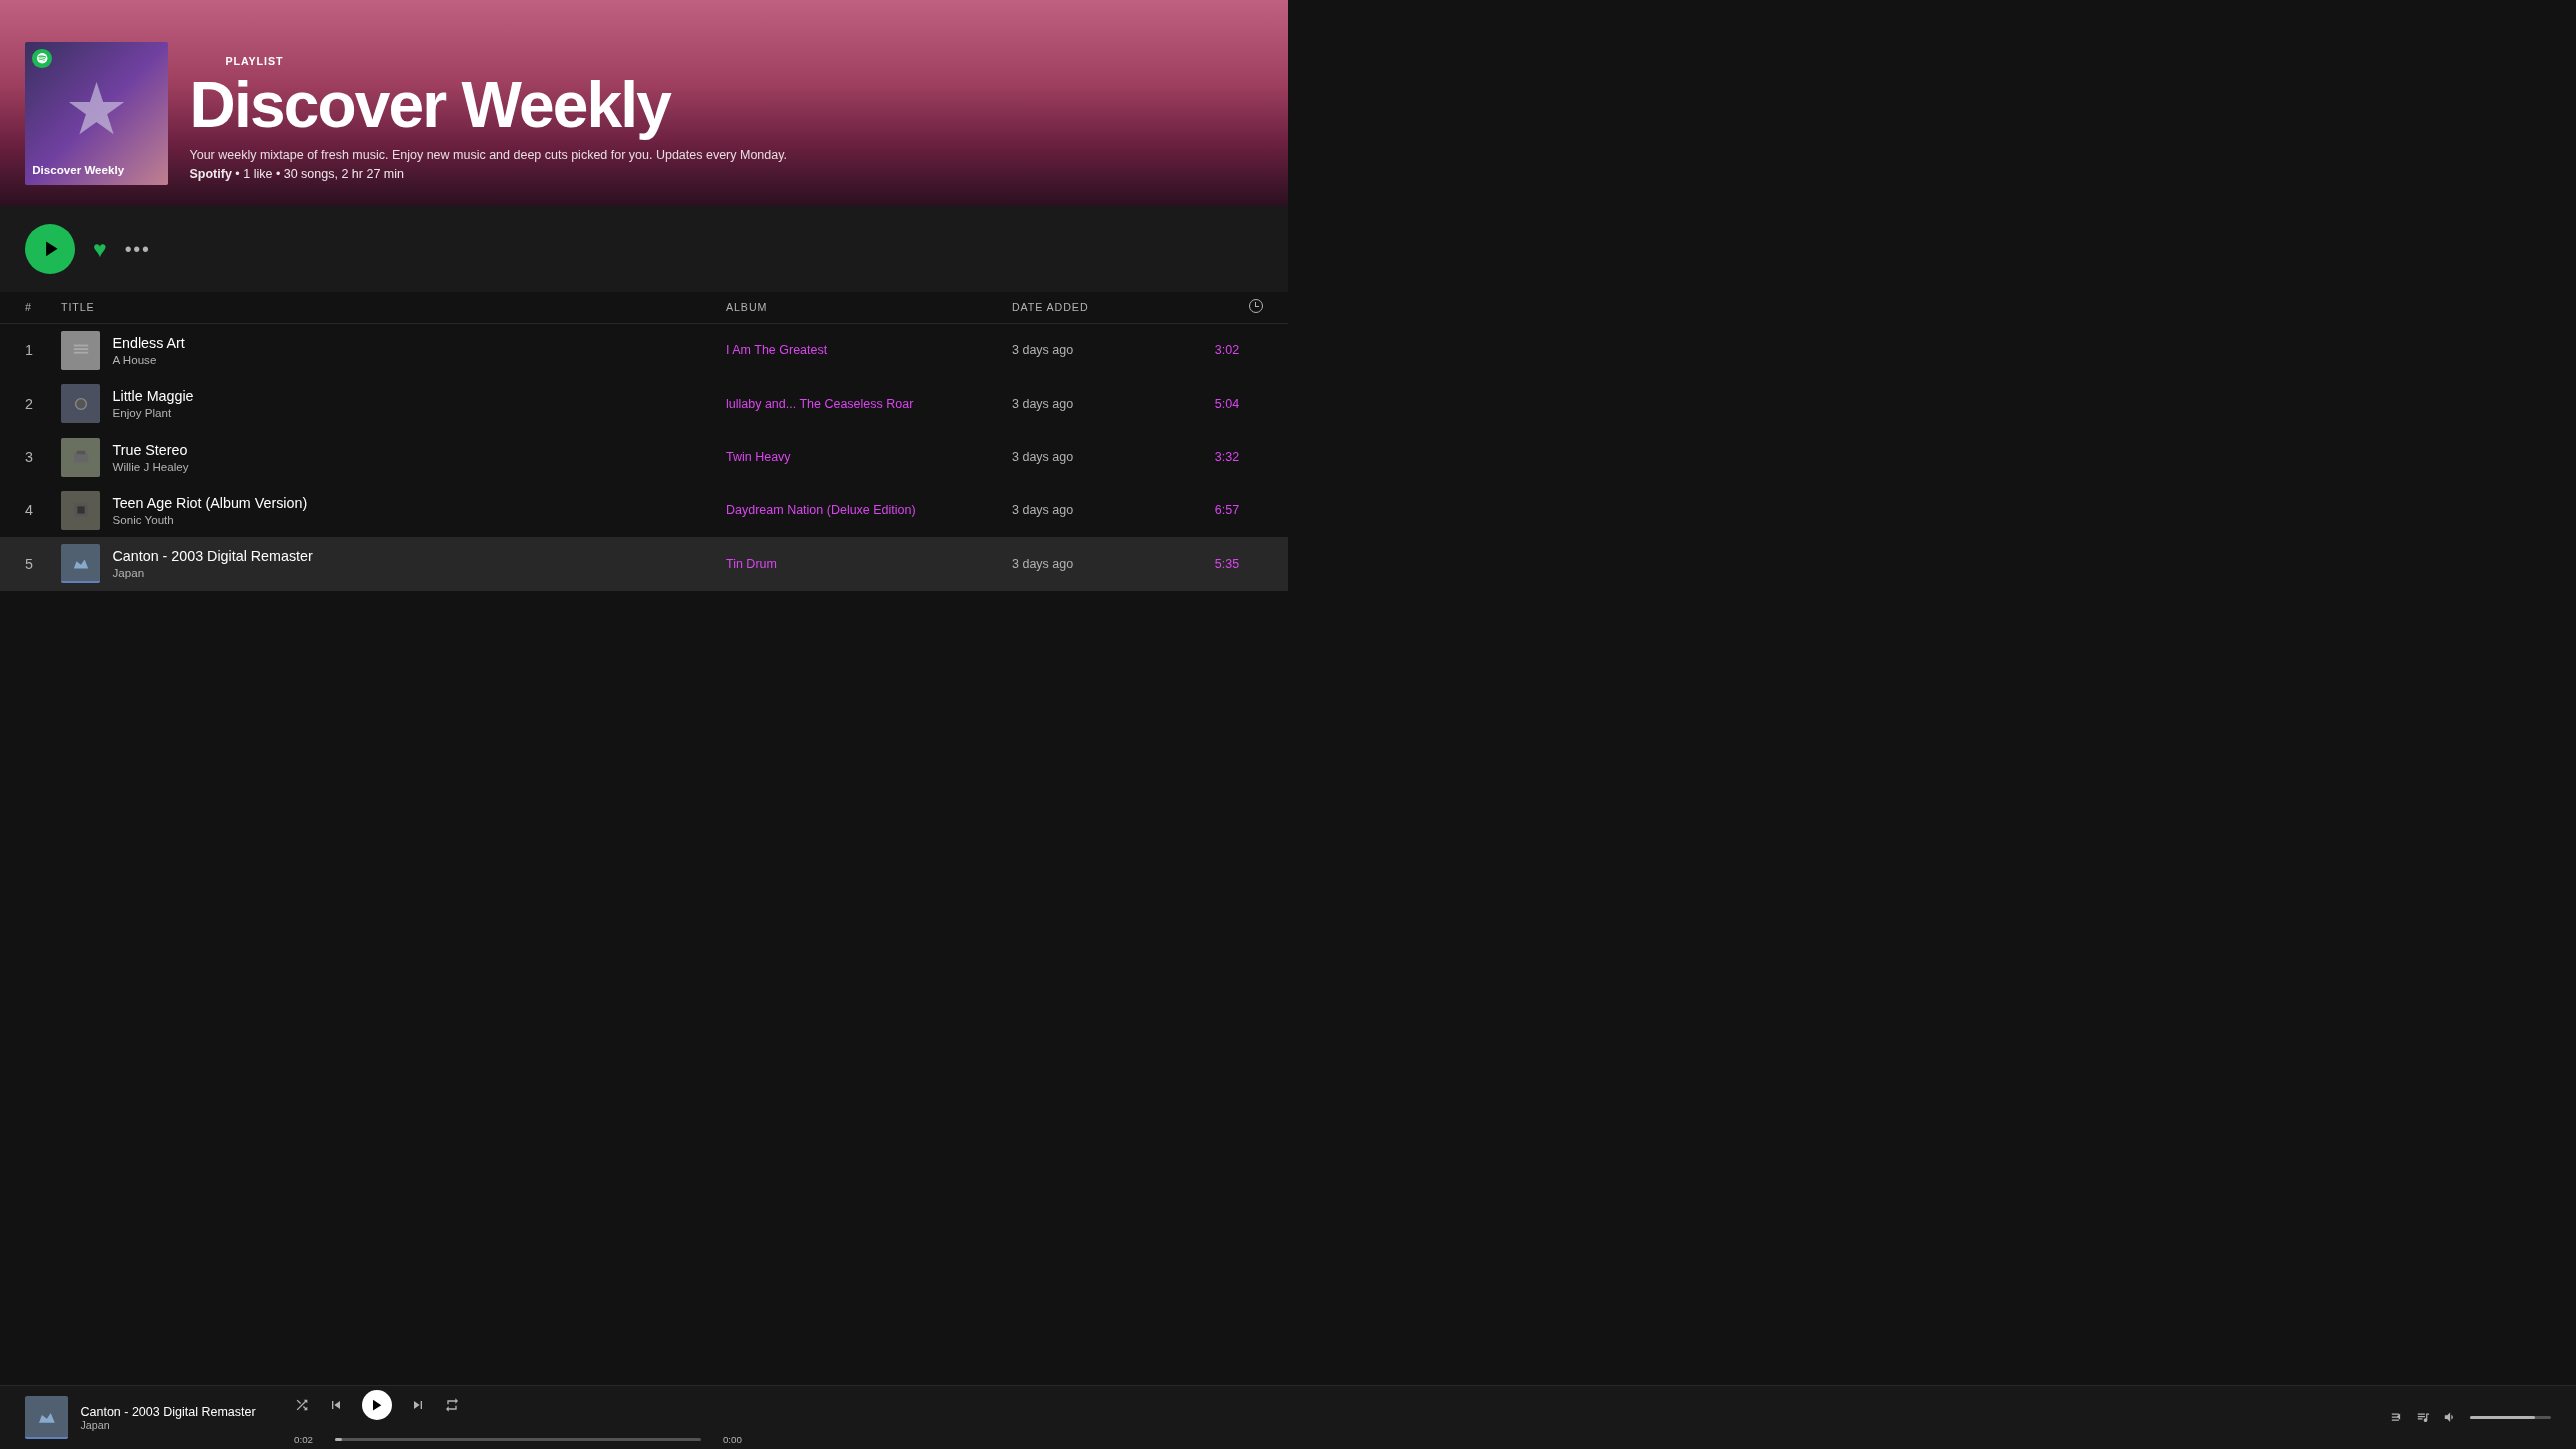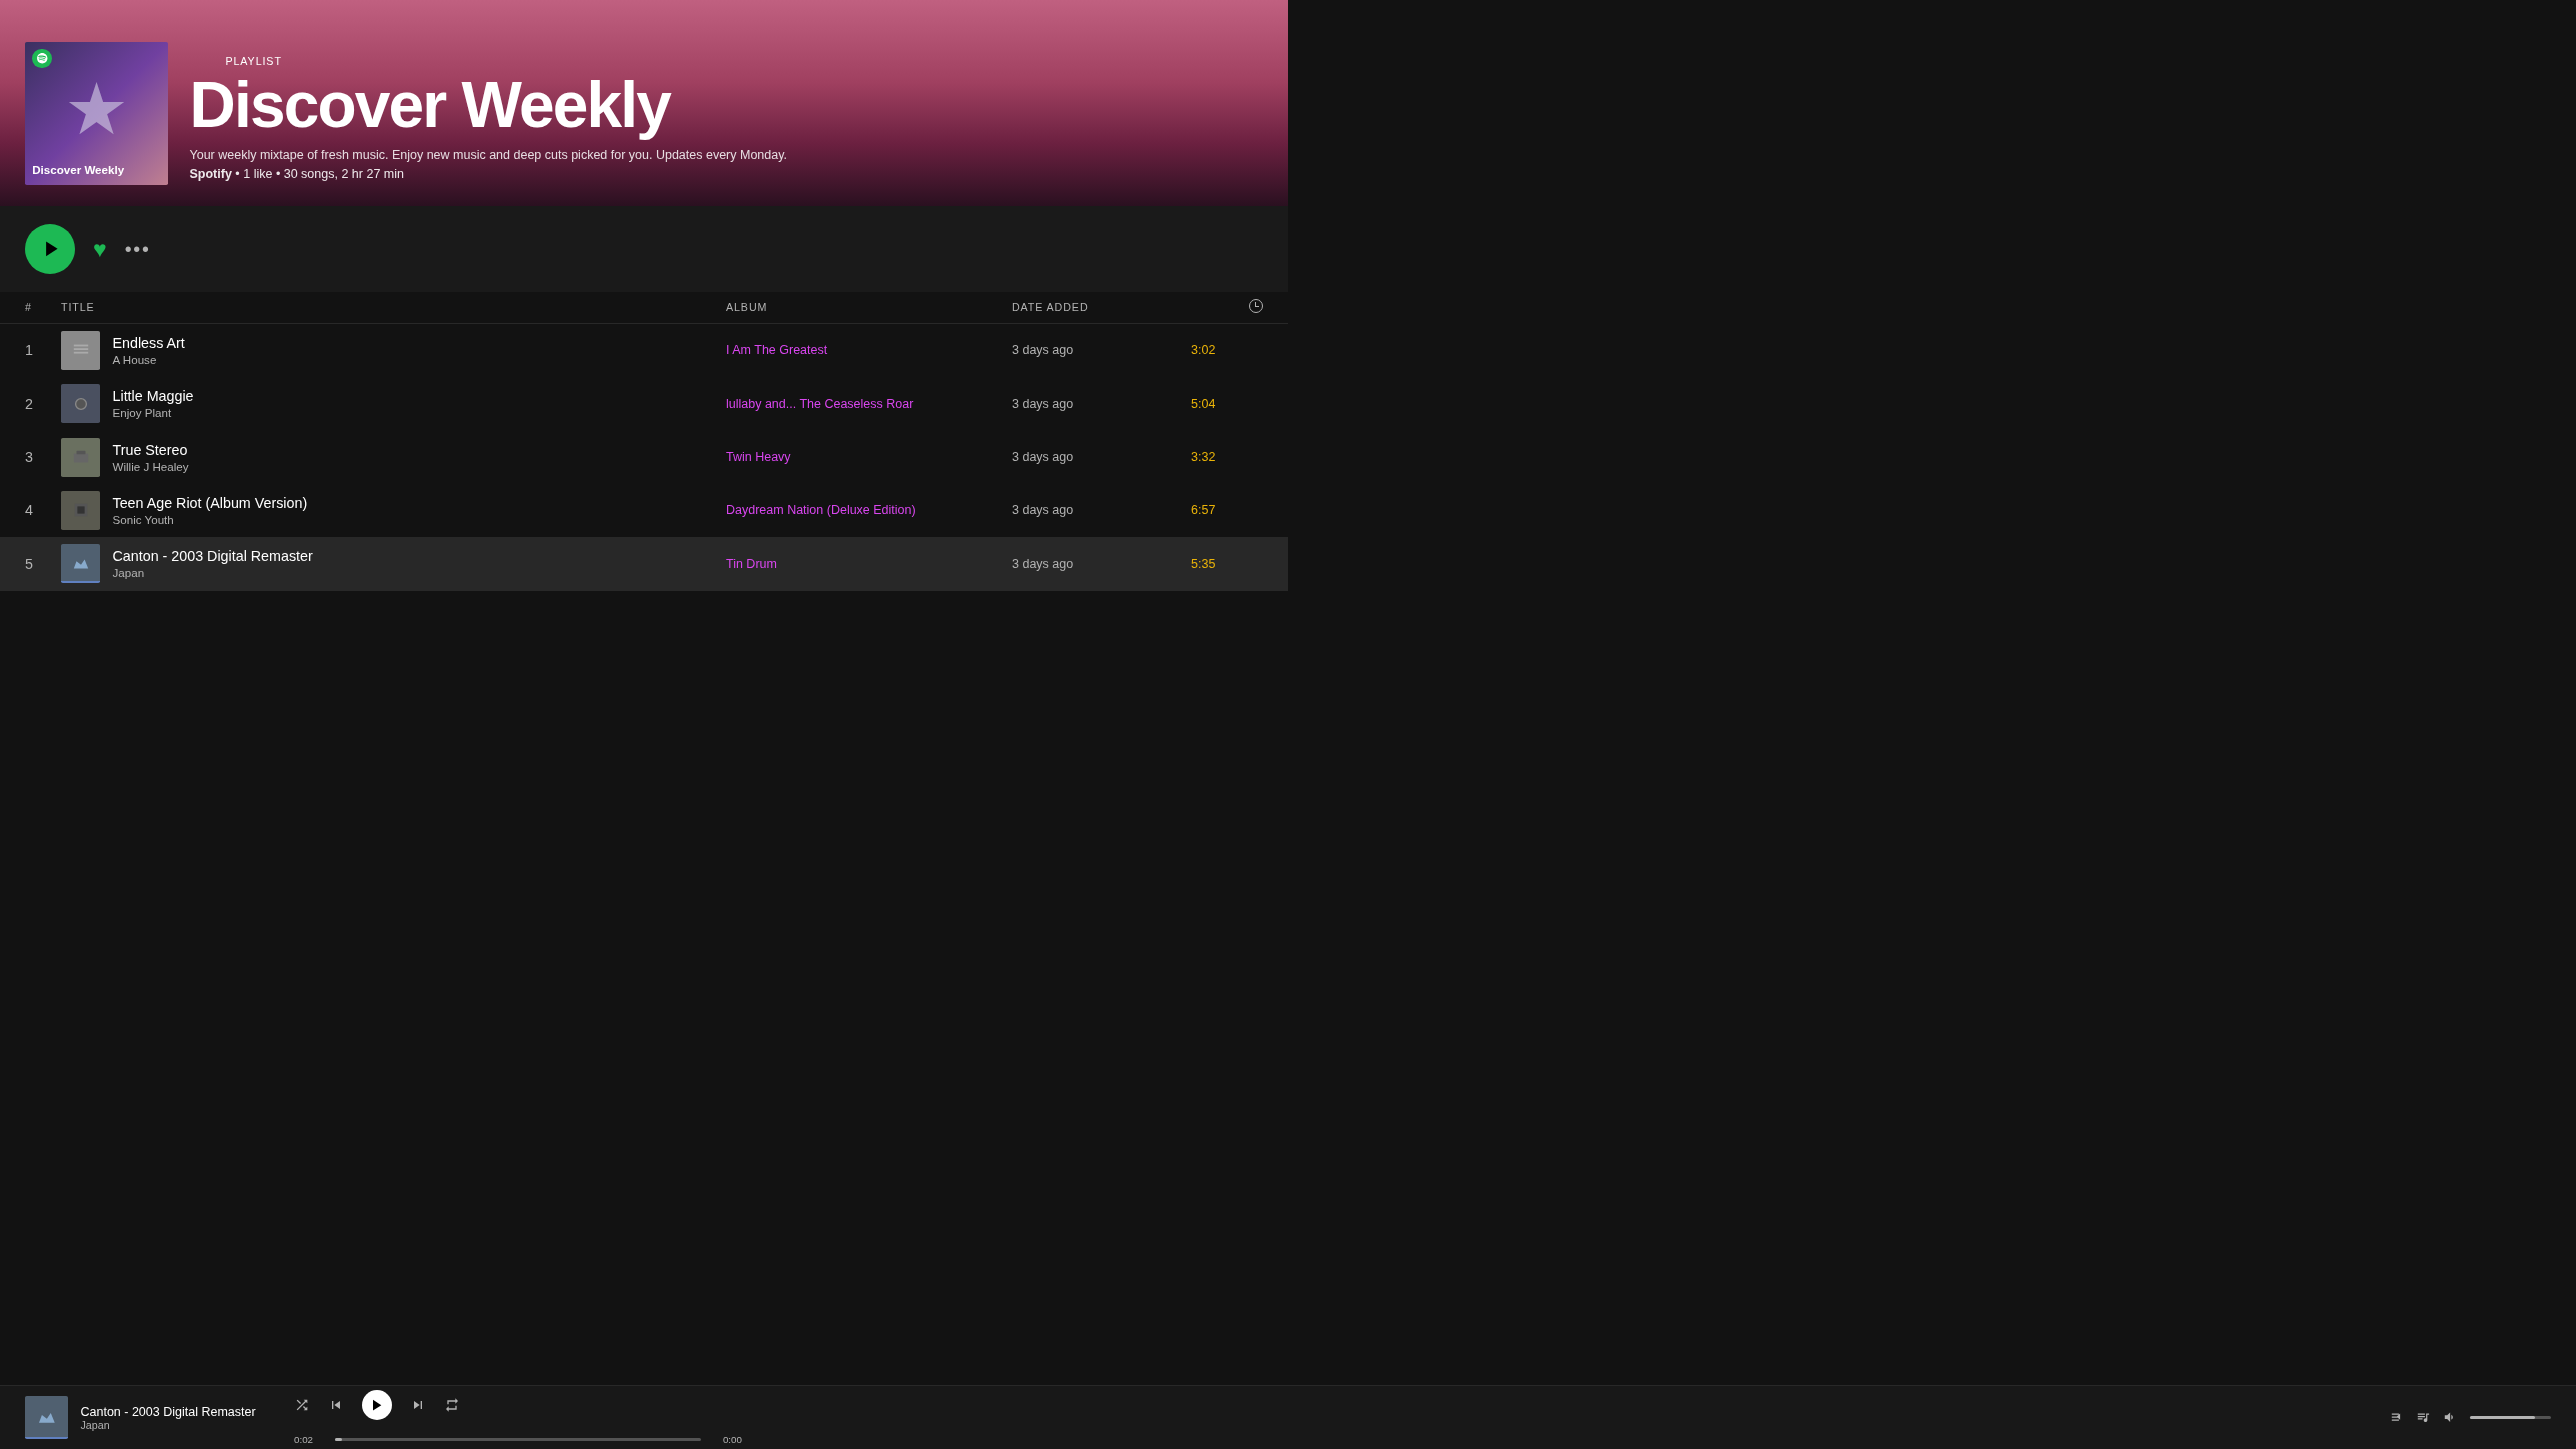--- a/index.html
+++ b/index.html
@@ -71,21 +71,21 @@
       line-height: 1.2;
     }
 
     .hero-info {
       flex: 1;
       padding-bottom: 3.6px;
     }
 
     .hero-type {
       font-size: 10.7px;
-      font-weight: 400;
+      font-weight: 700;
       letter-spacing: 0.9px;
       text-transform: uppercase;
       margin-bottom: 5.4px;
       padding-left: 36px;
     }
 
     .hero-title {
       font-size: 64px;
       font-weight: 900;
       line-height: 1;
@@ -239,22 +239,22 @@
       color: #d946ef;
     }
 
     .track-date {
       font-size: 12.5px;
       color: #b3b3b3;
     }
 
     .track-duration {
       font-size: 12.5px;
-      color: #eab308;
-      text-align: left;
+      color: #d946ef;
+      text-align: center;
     }
 
     
     .player-bar {
       background: #181818;
       border-top: 0.9px solid #282828;
       padding: 10.7px 25px;
       display: flex;
       align-items: center;
       justify-content: space-between;

